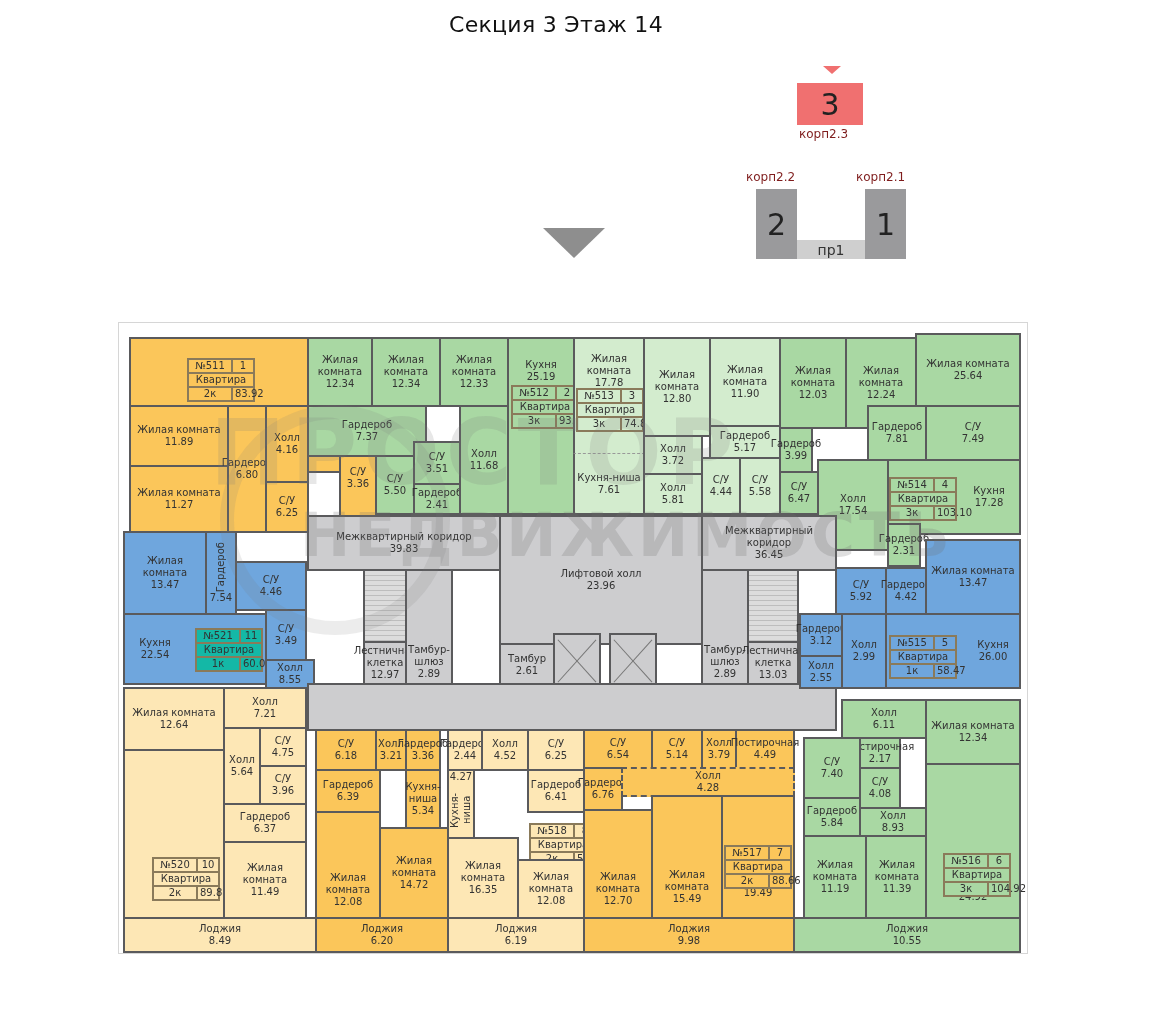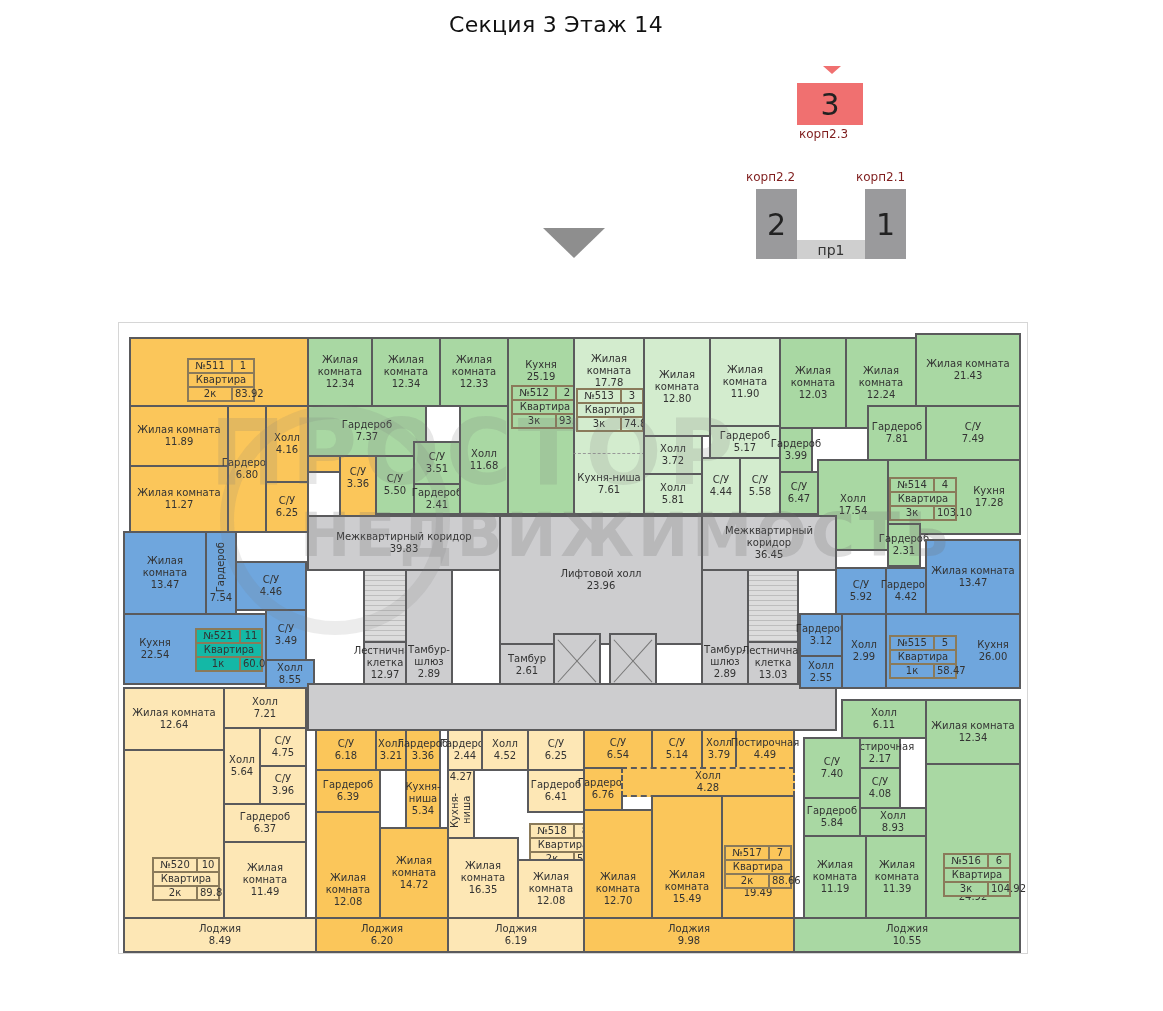--- a/index.html
+++ b/index.html
@@ -202,21 +202,21 @@
     <div class="room c-green" style="left:660px;top:14px;width:68px;height:92px;">
       <span class="rn">Жилая комната</span>
         <span class="ra">12.03</span>
     </div>
     <div class="room c-green" style="left:726px;top:14px;width:72px;height:92px;">
       <span class="rn">Жилая комната</span>
         <span class="ra">12.24</span>
     </div>
     <div class="room c-green" style="left:796px;top:10px;width:106px;height:74px;">
       <span class="rn">Жилая комната</span>
-        <span class="ra">21.43</span>
+        <span class="ra">25.64</span>
     </div>
     <div class="room c-green" style="left:660px;top:104px;width:34px;height:46px;">
       <span class="rn">Гардероб</span>
         <span class="ra">3.99</span>
     </div>
     <div class="room c-green" style="left:660px;top:148px;width:40px;height:44px;">
       <span class="rn">С/У</span>
         <span class="ra">6.47</span>
     </div>
     <div class="room c-green" style="left:748px;top:82px;width:60px;height:56px;">

